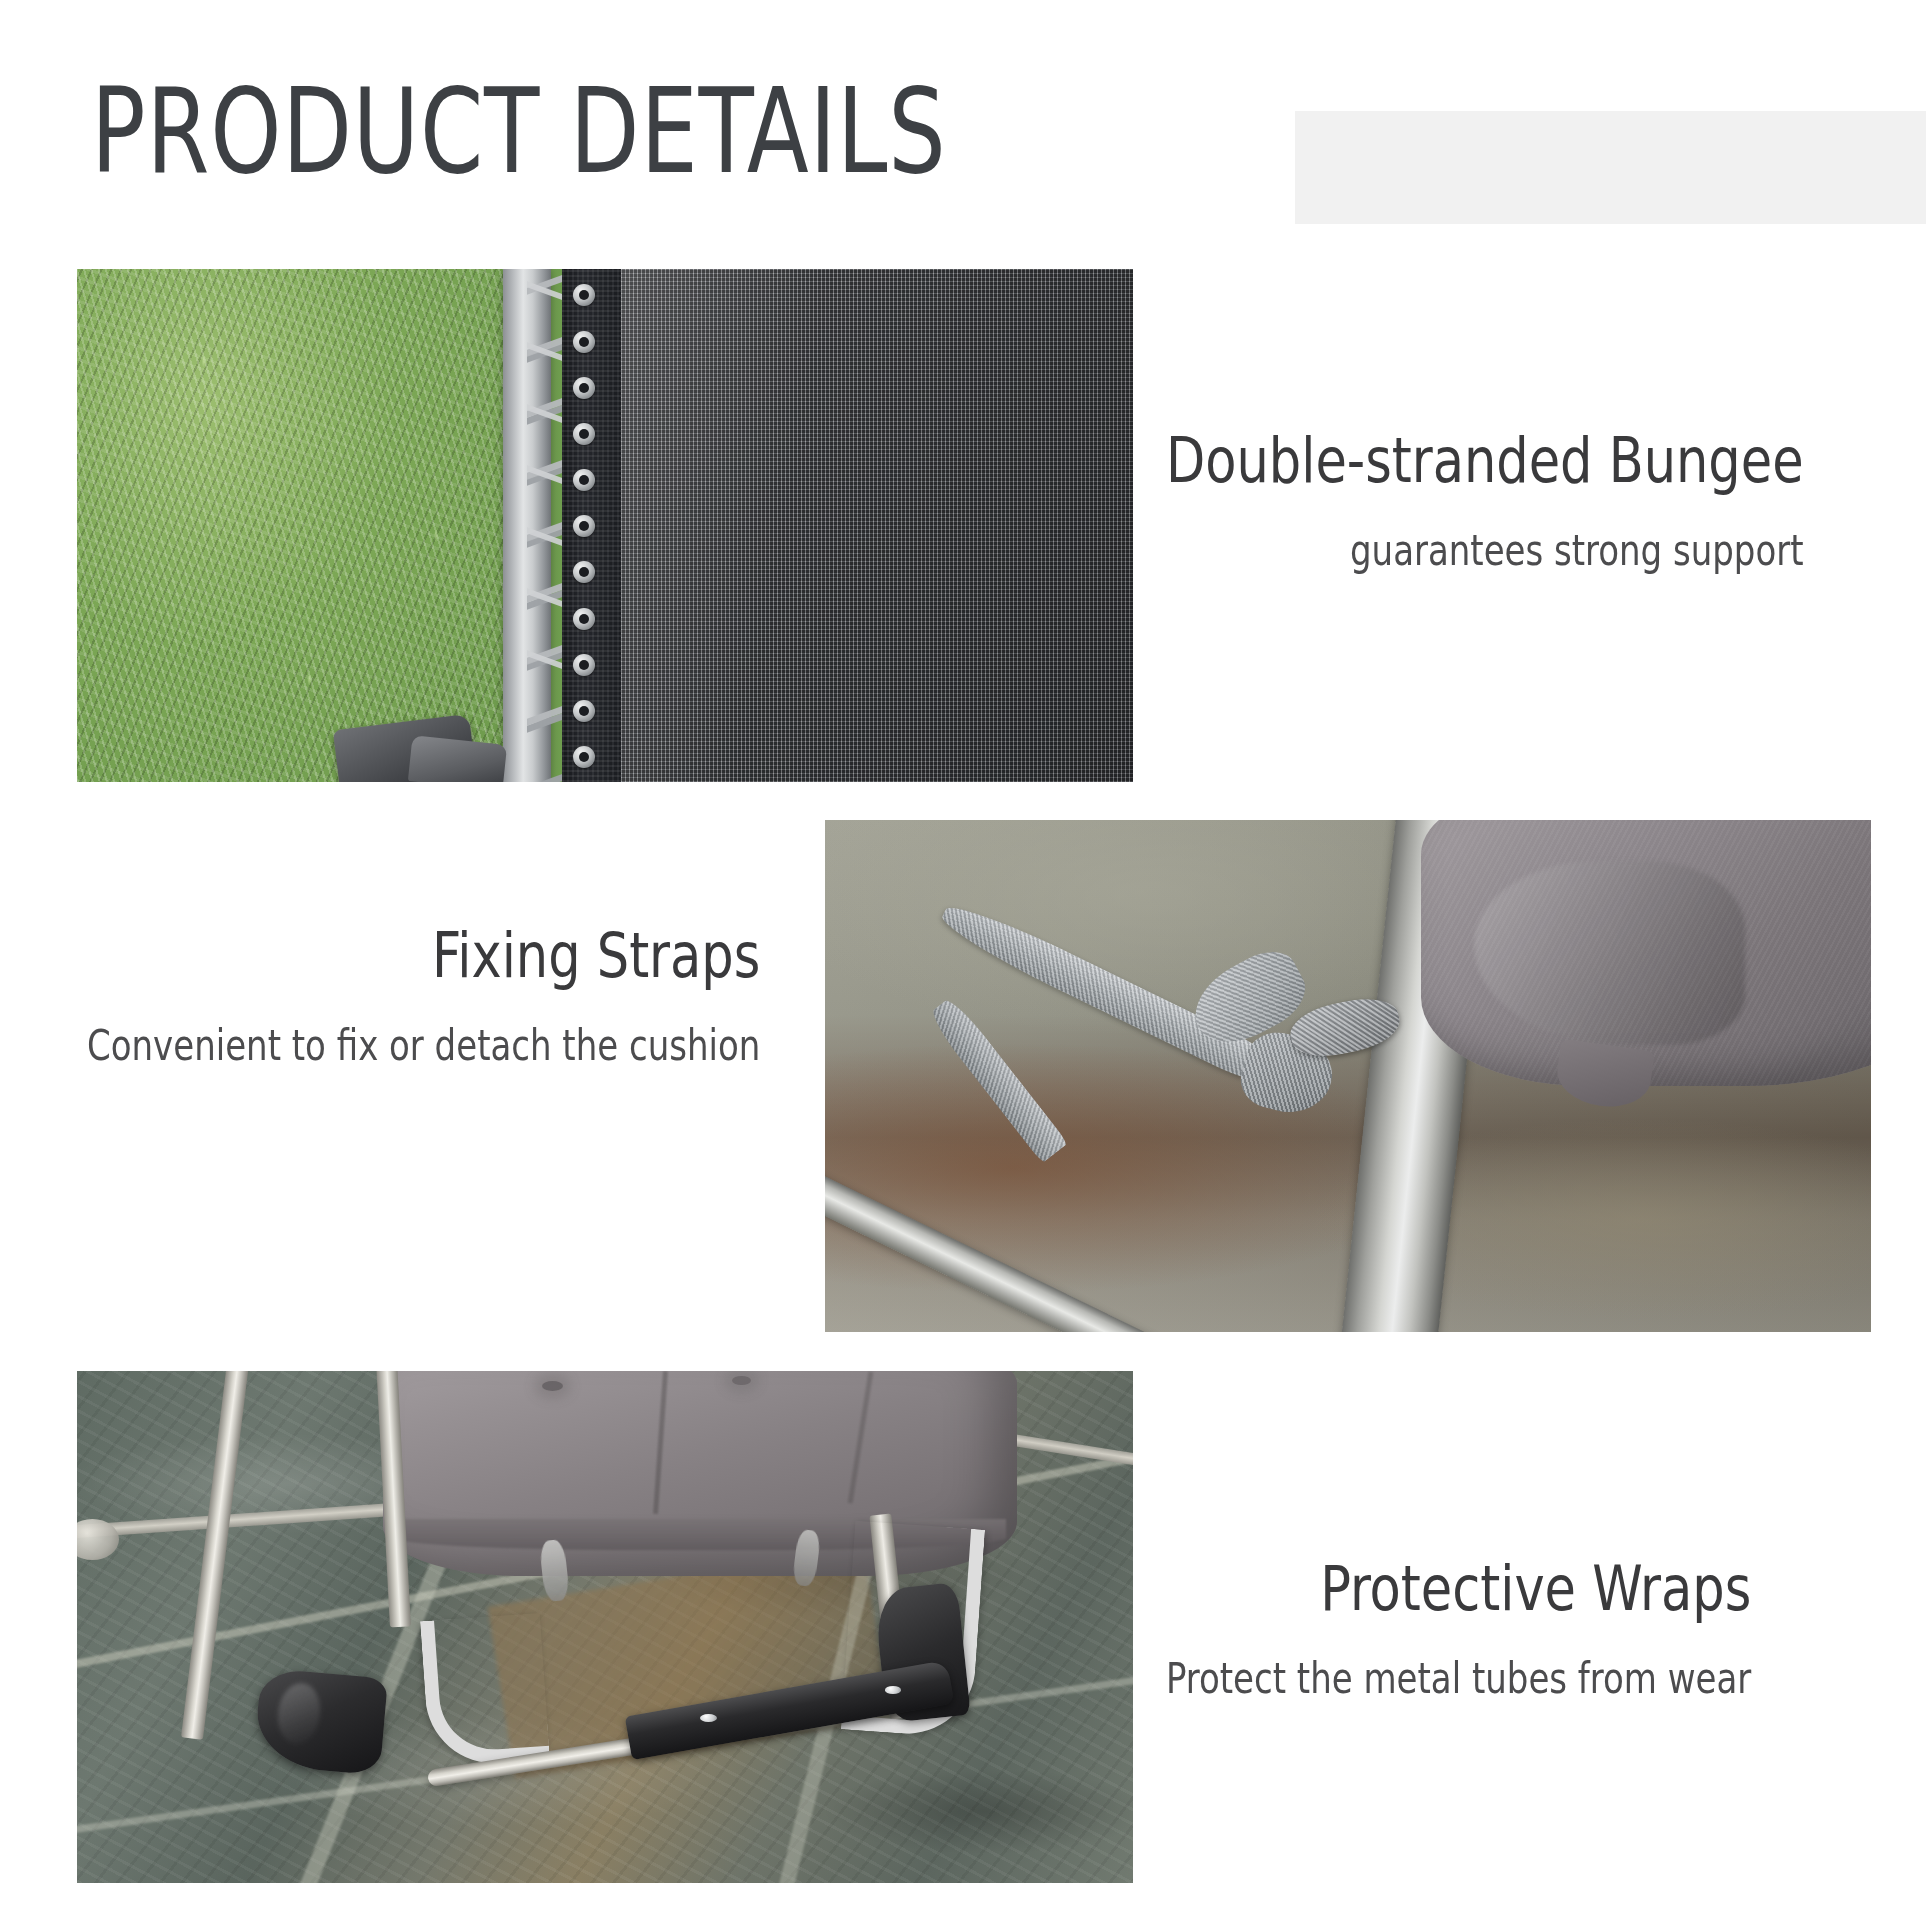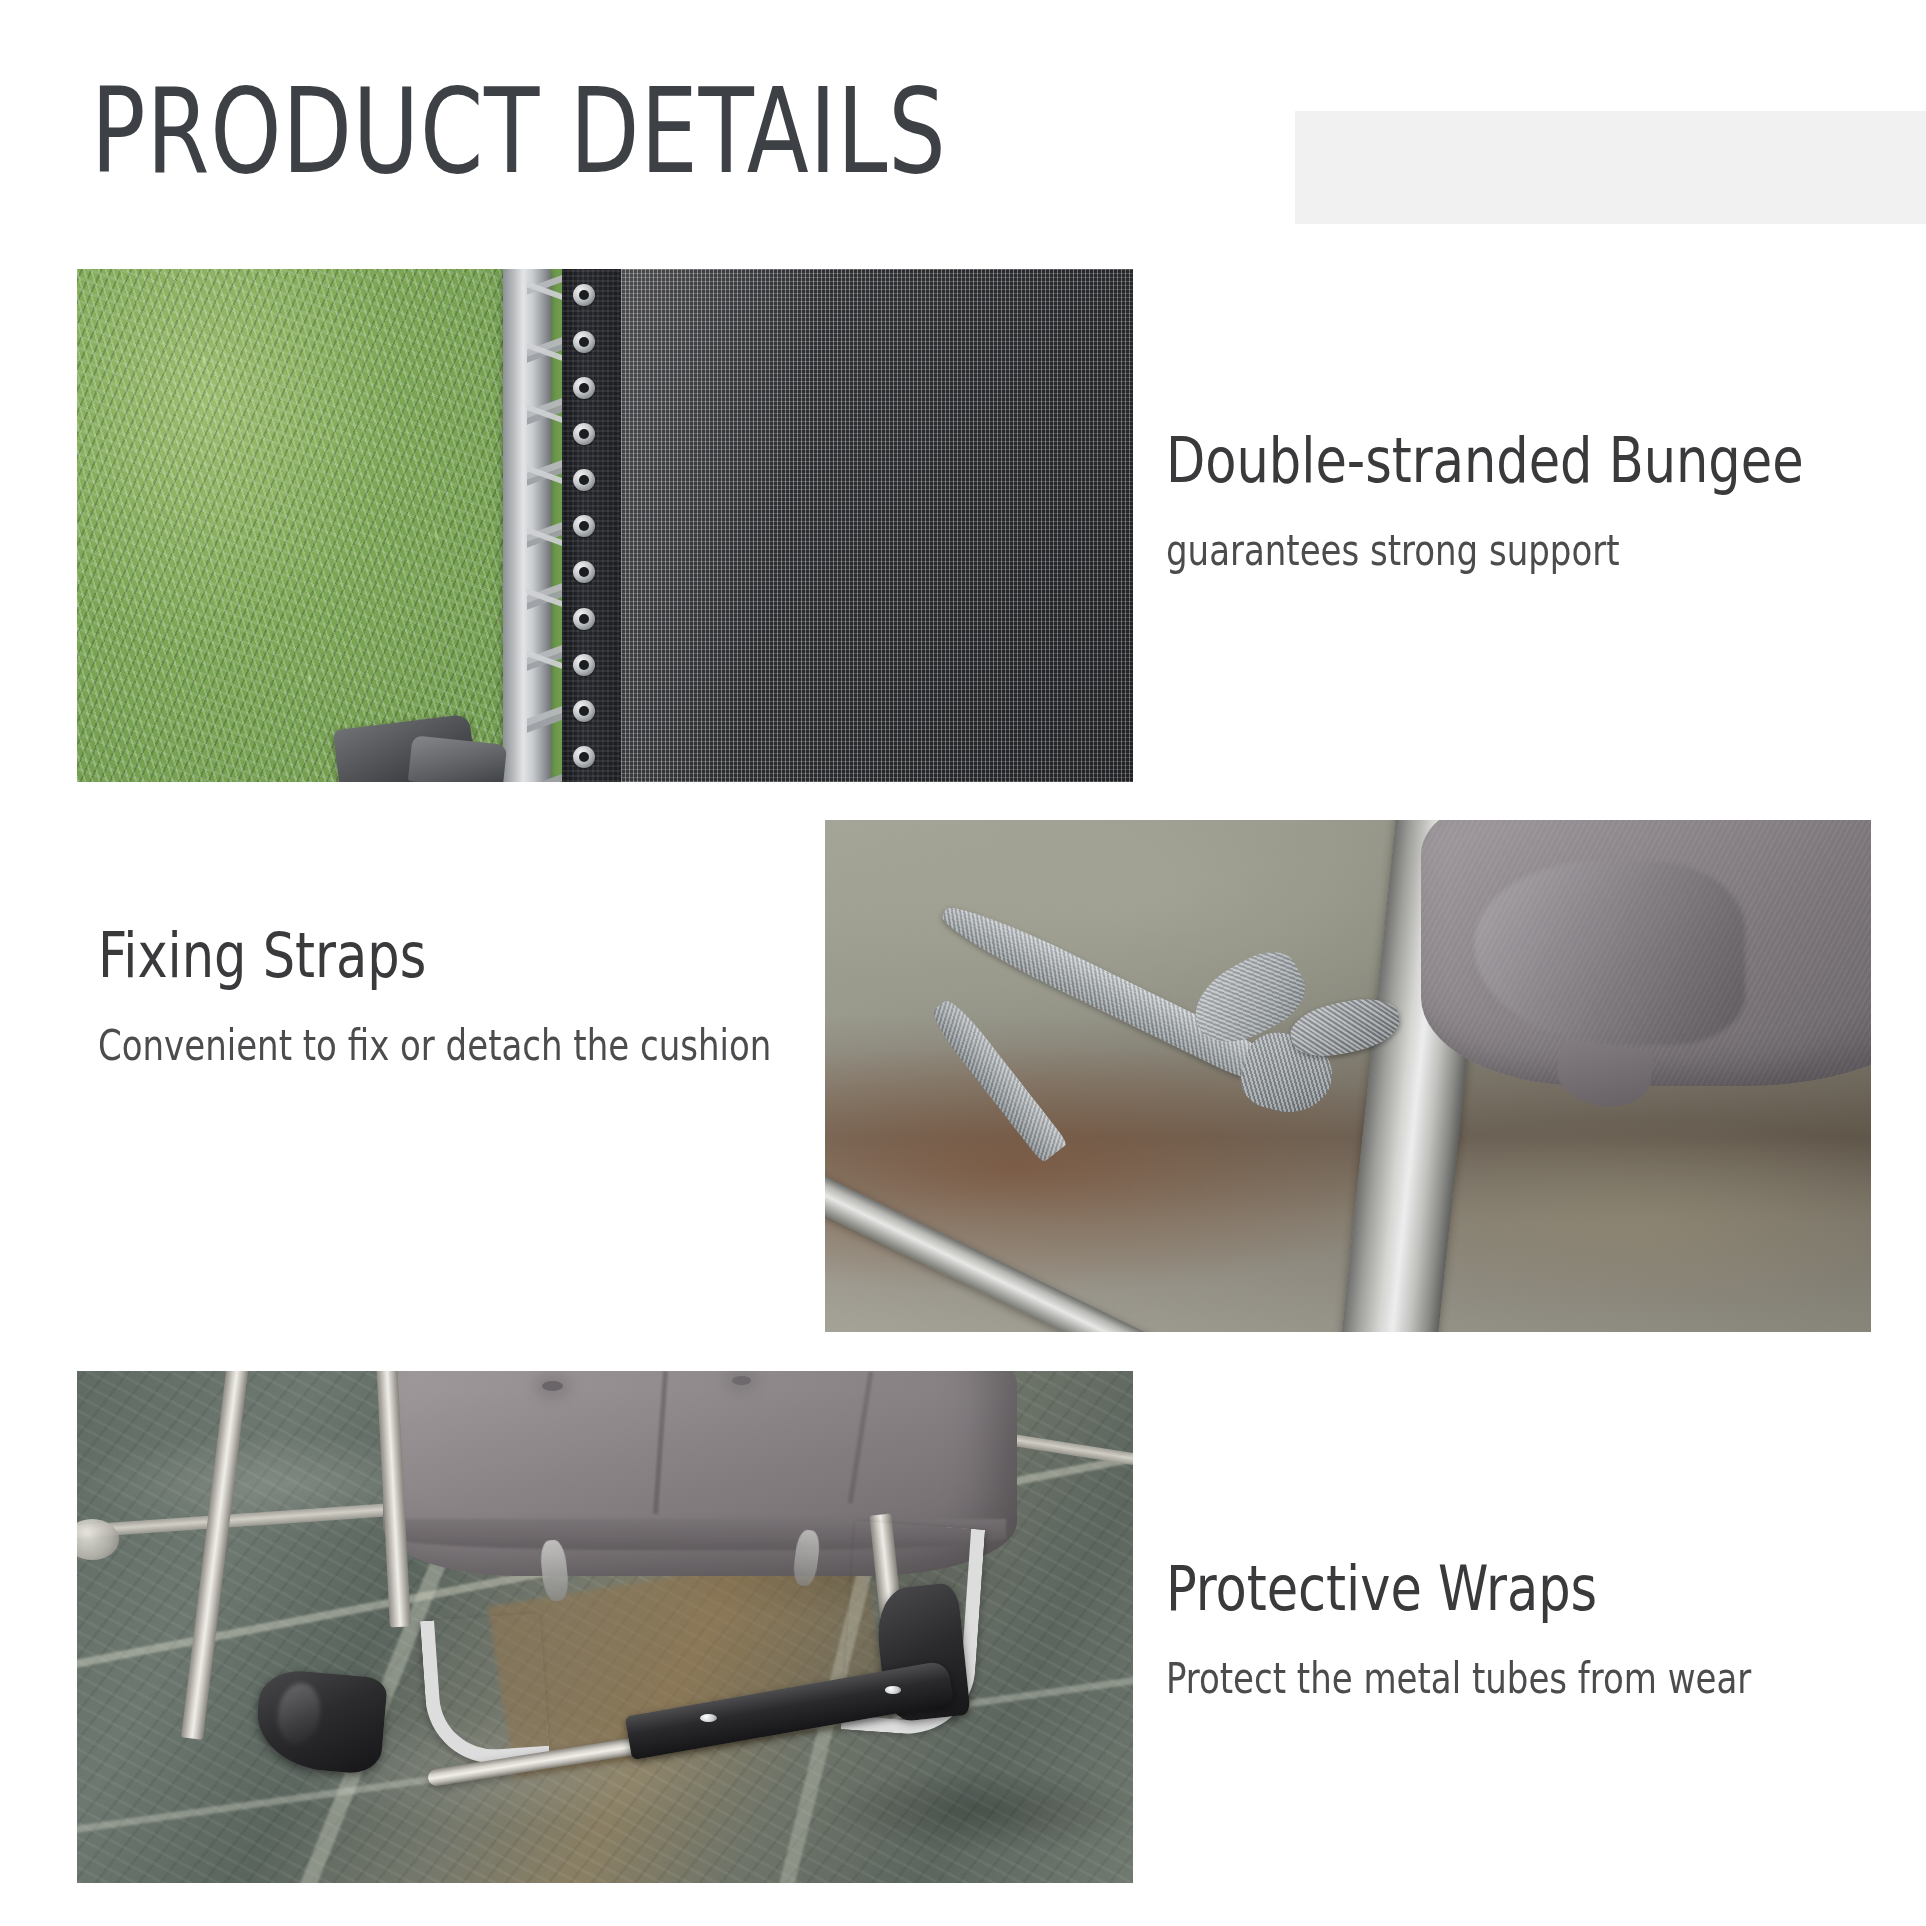--- a/index.html
+++ b/index.html
@@ -34,21 +34,21 @@
     font-weight: 400;
     letter-spacing: 1px;
     color: #3d4044;
     line-height: 1.0;
     transform: scaleX(0.86);
     transform-origin: left top;
     white-space: nowrap;
   }
 
   
-  .feature-text { position: absolute; }
+  .feature-text { position: absolute; text-align: right; }
   .feature-heading {
     font-family: "DejaVu Sans Condensed", "Liberation Sans Narrow", "Liberation Sans", sans-serif;
     font-size: 63px;
     font-weight: 400;
     color: #3a3a3c;
     line-height: 1.05;
     white-space: nowrap;
     transform: scaleX(0.90);
     transform-origin: left top;
   }
@@ -58,21 +58,21 @@
     font-weight: 400;
     color: #4c4c4e;
     line-height: 1.1;
     white-space: nowrap;
     margin-top: 34px;
     transform: scaleX(0.90);
     transform-origin: left top;
   }
 
   #text-bungee   { left: 1166px; top: 428px; }
-  #text-straps   { left: 98px;  top: 923px; }
+  #text-straps   { left: 87px;  top: 923px; }
   #text-wraps    { left: 1166px; top: 1556px; }
 
   
   .photo {
     position: absolute;
     overflow: hidden;
     background: #9a9a92;
   }
   #photo-bungee { left: 77px;  top: 269px;  width: 1056px; height: 513px; }
   #photo-straps { left: 825px; top: 820px;  width: 1046px; height: 512px; }

